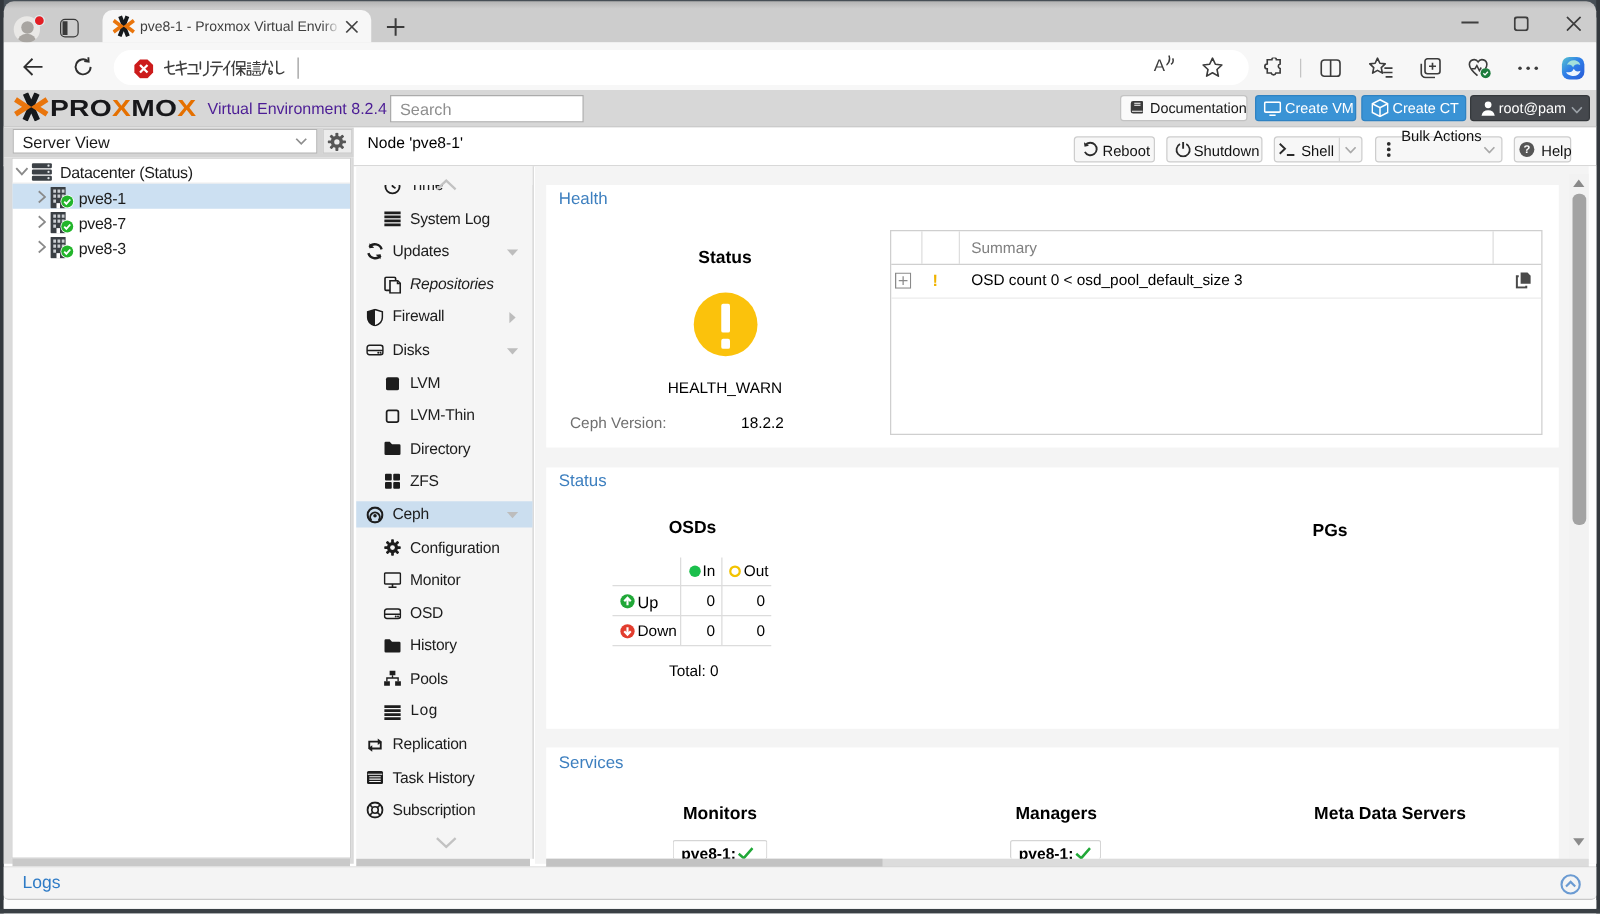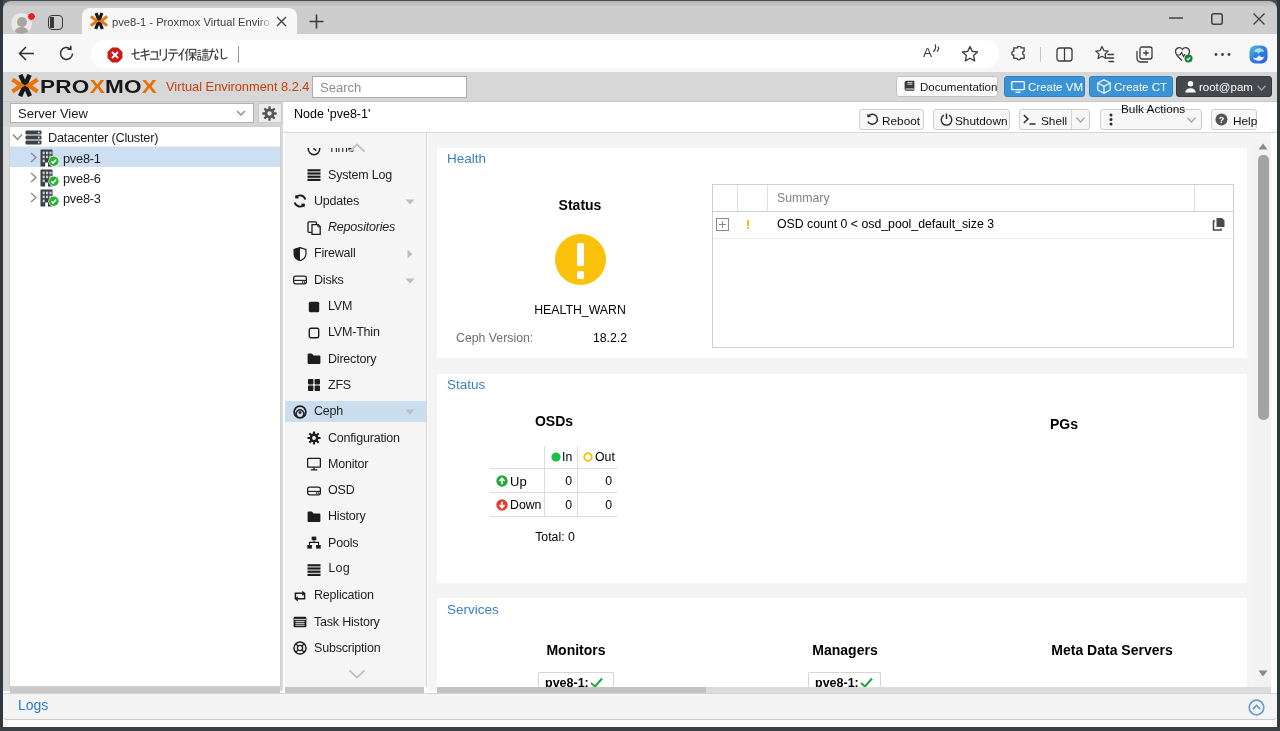--- a/index.html
+++ b/index.html
@@ -158,21 +158,21 @@
 <div class="a" style="left:3px;top:72px;width:1274px;height:30px;background:#d7d7d7;border-bottom:1px solid #c8c8c8;box-sizing:border-box;"></div>
 
 <div class="a" id="pxmark" style="left:11px;top:74px;width:28px;height:23px;">
 <svg width="28" height="23" viewBox="0 0 28 23">
  <path d="M9.4 0.8 L18.9 22.2 M18.6 0.8 L9.1 22.2" stroke="#16191c" stroke-width="4.5"></path>
  <path d="M1.4 5.6 L10.4 11.5 L1.4 17.4" stroke="#e9750c" stroke-width="4.2" fill="none"></path>
  <path d="M26.6 5.6 L17.6 11.5 L26.6 17.4" stroke="#e9750c" stroke-width="4.2" fill="none"></path>
 </svg>
 </div>
 <div class="a" id="pxword" style="left:40px;top:76px;height:18px;font-weight:bold;font-size:18.5px;letter-spacing:0.2px;color:#17171a;transform:scaleX(1.22);transform-origin:0 0;">PRO<span style="color:#e57000;">X</span>MO<span style="color:#e57000;">X</span></div>
-<div class="a" style="left:166px;top:79px;font-size:12.8px;color:#c2410c;">Virtual Environment 8.2.4</div>
+<div class="a" style="left:166px;top:79px;font-size:12.8px;color:#4c1d95;">Virtual Environment 8.2.4</div>
 
 <div class="a" style="left:312px;top:76px;width:153px;height:20px;background:#fff;border:1px solid #ababab;"></div>
 <div class="a" style="left:320px;top:80px;font-size:13px;color:#8e8e8e;">Search</div>
 
 <div class="a" id="hdrbtns">
 
 <div class="a" style="left:896px;top:76px;width:102px;height:21px;background:#fafafa;border:1px solid #c3c3c3;border-radius:3px;box-sizing:border-box;"></div>
 <svg class="a" style="left:903px;top:80px;" width="13" height="13" viewBox="0 0 13 13">
         <path d="M3.5 0.8 H10.6 a0.8 0.8 0 0 1 0.8 0.8 V10 a0.8 0.8 0 0 1 -0.8 0.8 H3.5 a1.9 1.9 0 0 1 -1.9 -1.9 V2.7 A1.9 1.9 0 0 1 3.5 0.8 Z" fill="#3b3b3b"></path>
         <path d="M2.6 9 H11" stroke="#fff" stroke-width="0.9" fill="none"></path>
@@ -284,21 +284,21 @@
         <path d="M1 1.5 L5.5 6.5 L10 1.5" stroke="#8a8a8a" stroke-width="1.5" fill="none"></path>
       </svg>
 <svg class="a" style="left:25px;top:130px;" width="17" height="15" viewBox="0 0 17 15">
         <rect x="0.5" y="0.5" width="16" height="4" rx="1" fill="#3c4146"></rect>
         <rect x="0.5" y="5.5" width="16" height="4" rx="1" fill="#3c4146"></rect>
         <rect x="0.5" y="10.5" width="16" height="4" rx="1" fill="#3c4146"></rect>
         <circle cx="13.8" cy="2.5" r="0.9" fill="#dfe3e6"></circle>
         <circle cx="13.8" cy="7.5" r="0.9" fill="#dfe3e6"></circle>
         <circle cx="13.8" cy="12.5" r="0.9" fill="#dfe3e6"></circle>
       </svg>
-<div class="a" style="left:48px;top:130px;font-size:12.8px;letter-spacing:-0.25px;color:#1c1c1c;">Datacenter (Cluster)</div>
+<div class="a" style="left:48px;top:130px;font-size:12.8px;letter-spacing:-0.25px;color:#1c1c1c;">Datacenter (Status)</div>
 <div class="a" style="left:10px;top:146px;width:270px;height:1px;background:#ededed;"></div>
 
 <div class="a" style="left:10px;top:147px;width:270px;height:20px;background:#cce0f2;"></div>
 <svg class="a" style="left:30px;top:152px;" width="7" height="11" viewBox="0 0 7 11">
         <path d="M1 1 L6 5.5 L1 10" stroke="#8a8a8a" stroke-width="1.4" fill="none"></path>
       </svg>
 <div class="a" id="node1" style="left:40px;top:149px;width:22px;height:18px;">
         <svg width="22" height="18" viewBox="0 0 22 18">
           <rect x="0.5" y="0.5" width="12" height="17" rx="0.5" fill="#3a3f44"></rect>
           <g fill="#c9cdd1">
@@ -332,21 +332,21 @@
             <rect x="6" y="6.6" width="2.2" height="2.6"></rect>
             <rect x="9.4" y="6.6" width="2.2" height="2.6"></rect>
             <rect x="2.6" y="10.6" width="2.2" height="2.6"></rect>
             <rect x="5.2" y="13.5" width="2.8" height="4.5" fill="#fff"></rect>
           </g>
           <circle cx="13.8" cy="12.2" r="5.4" fill="#fff"></circle>
           <circle cx="13.8" cy="12.2" r="4.8" fill="#23b52b"></circle>
           <path d="M11.4 12.3 l1.7 1.8 l3.1 -3.5" stroke="#fff" stroke-width="1.5" fill="none"></path>
         </svg>
       </div>
-<div class="a" style="left:63px;top:170.5px;font-size:12.8px;letter-spacing:-0.25px;color:#1c1c1c;">pve8-6</div>
+<div class="a" style="left:63px;top:170.5px;font-size:12.8px;letter-spacing:-0.25px;color:#1c1c1c;">pve8-7</div>
 
 <svg class="a" style="left:30px;top:192px;" width="7" height="11" viewBox="0 0 7 11">
         <path d="M1 1 L6 5.5 L1 10" stroke="#8a8a8a" stroke-width="1.4" fill="none"></path>
       </svg>
 <div class="a" id="node3" style="left:40px;top:189px;width:22px;height:18px;">
         <svg width="22" height="18" viewBox="0 0 22 18">
           <rect x="0.5" y="0.5" width="12" height="17" rx="0.5" fill="#3a3f44"></rect>
           <g fill="#c9cdd1">
             <rect x="2.6" y="2.6" width="2.2" height="2.6"></rect>
             <rect x="6" y="2.6" width="2.2" height="2.6"></rect>

